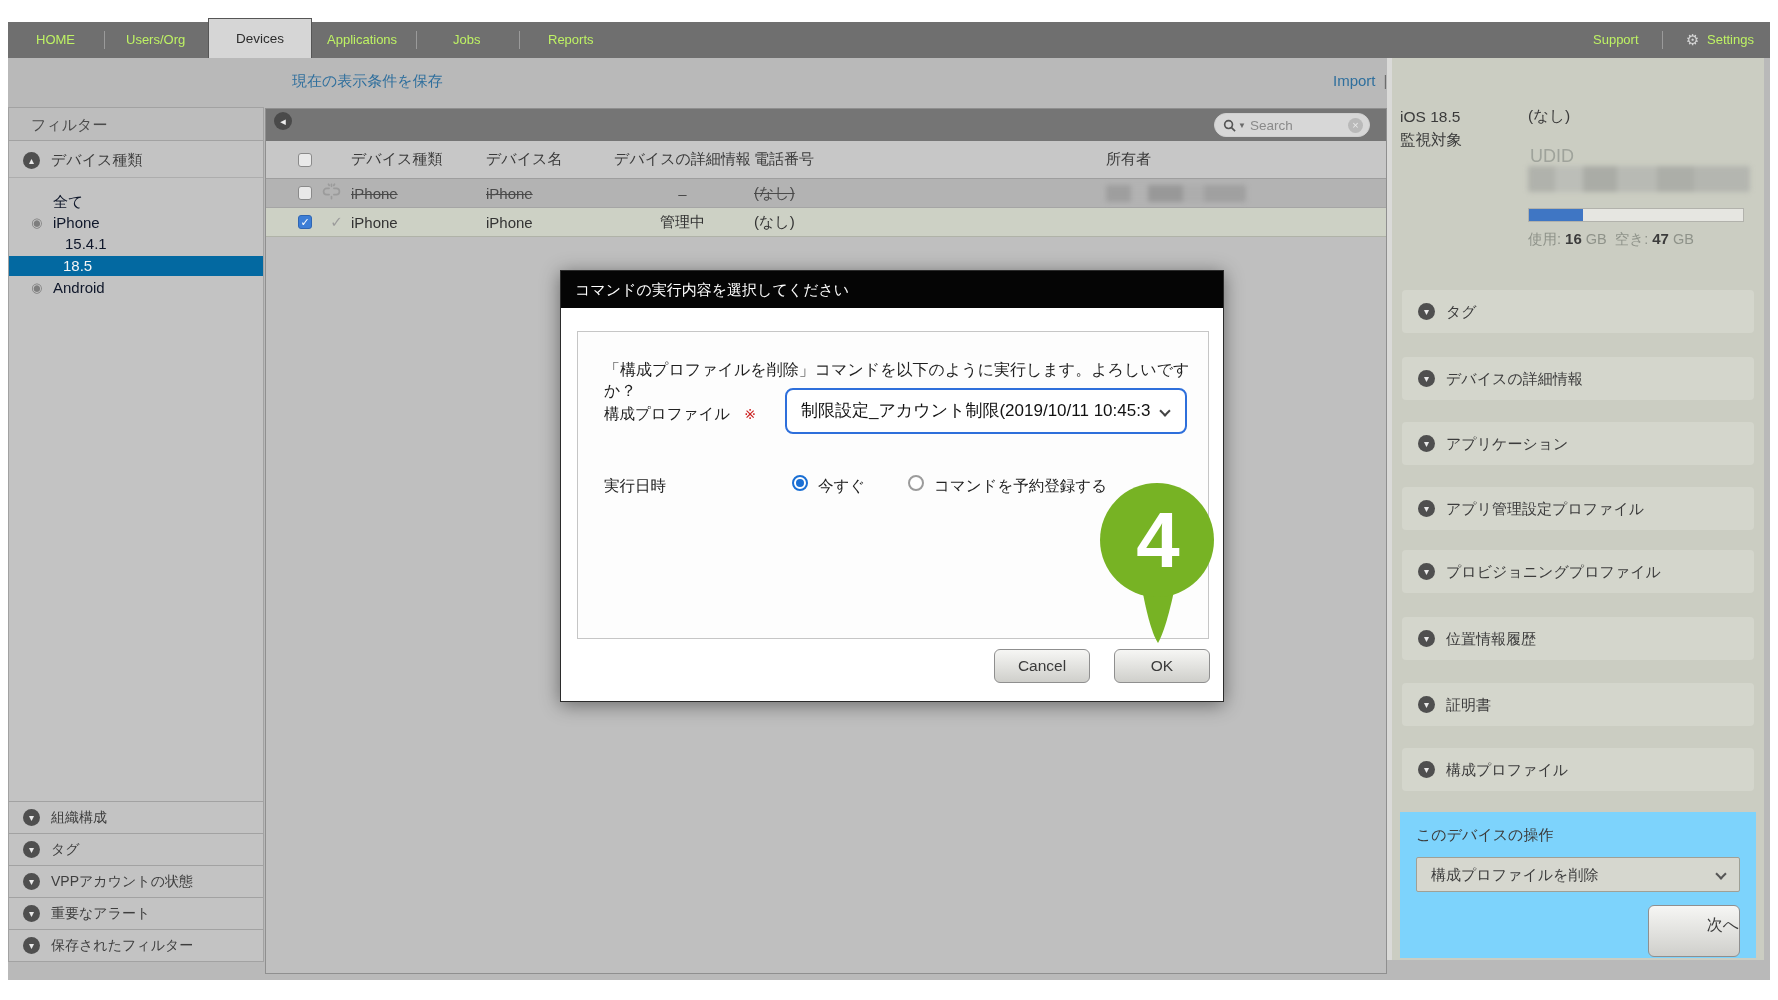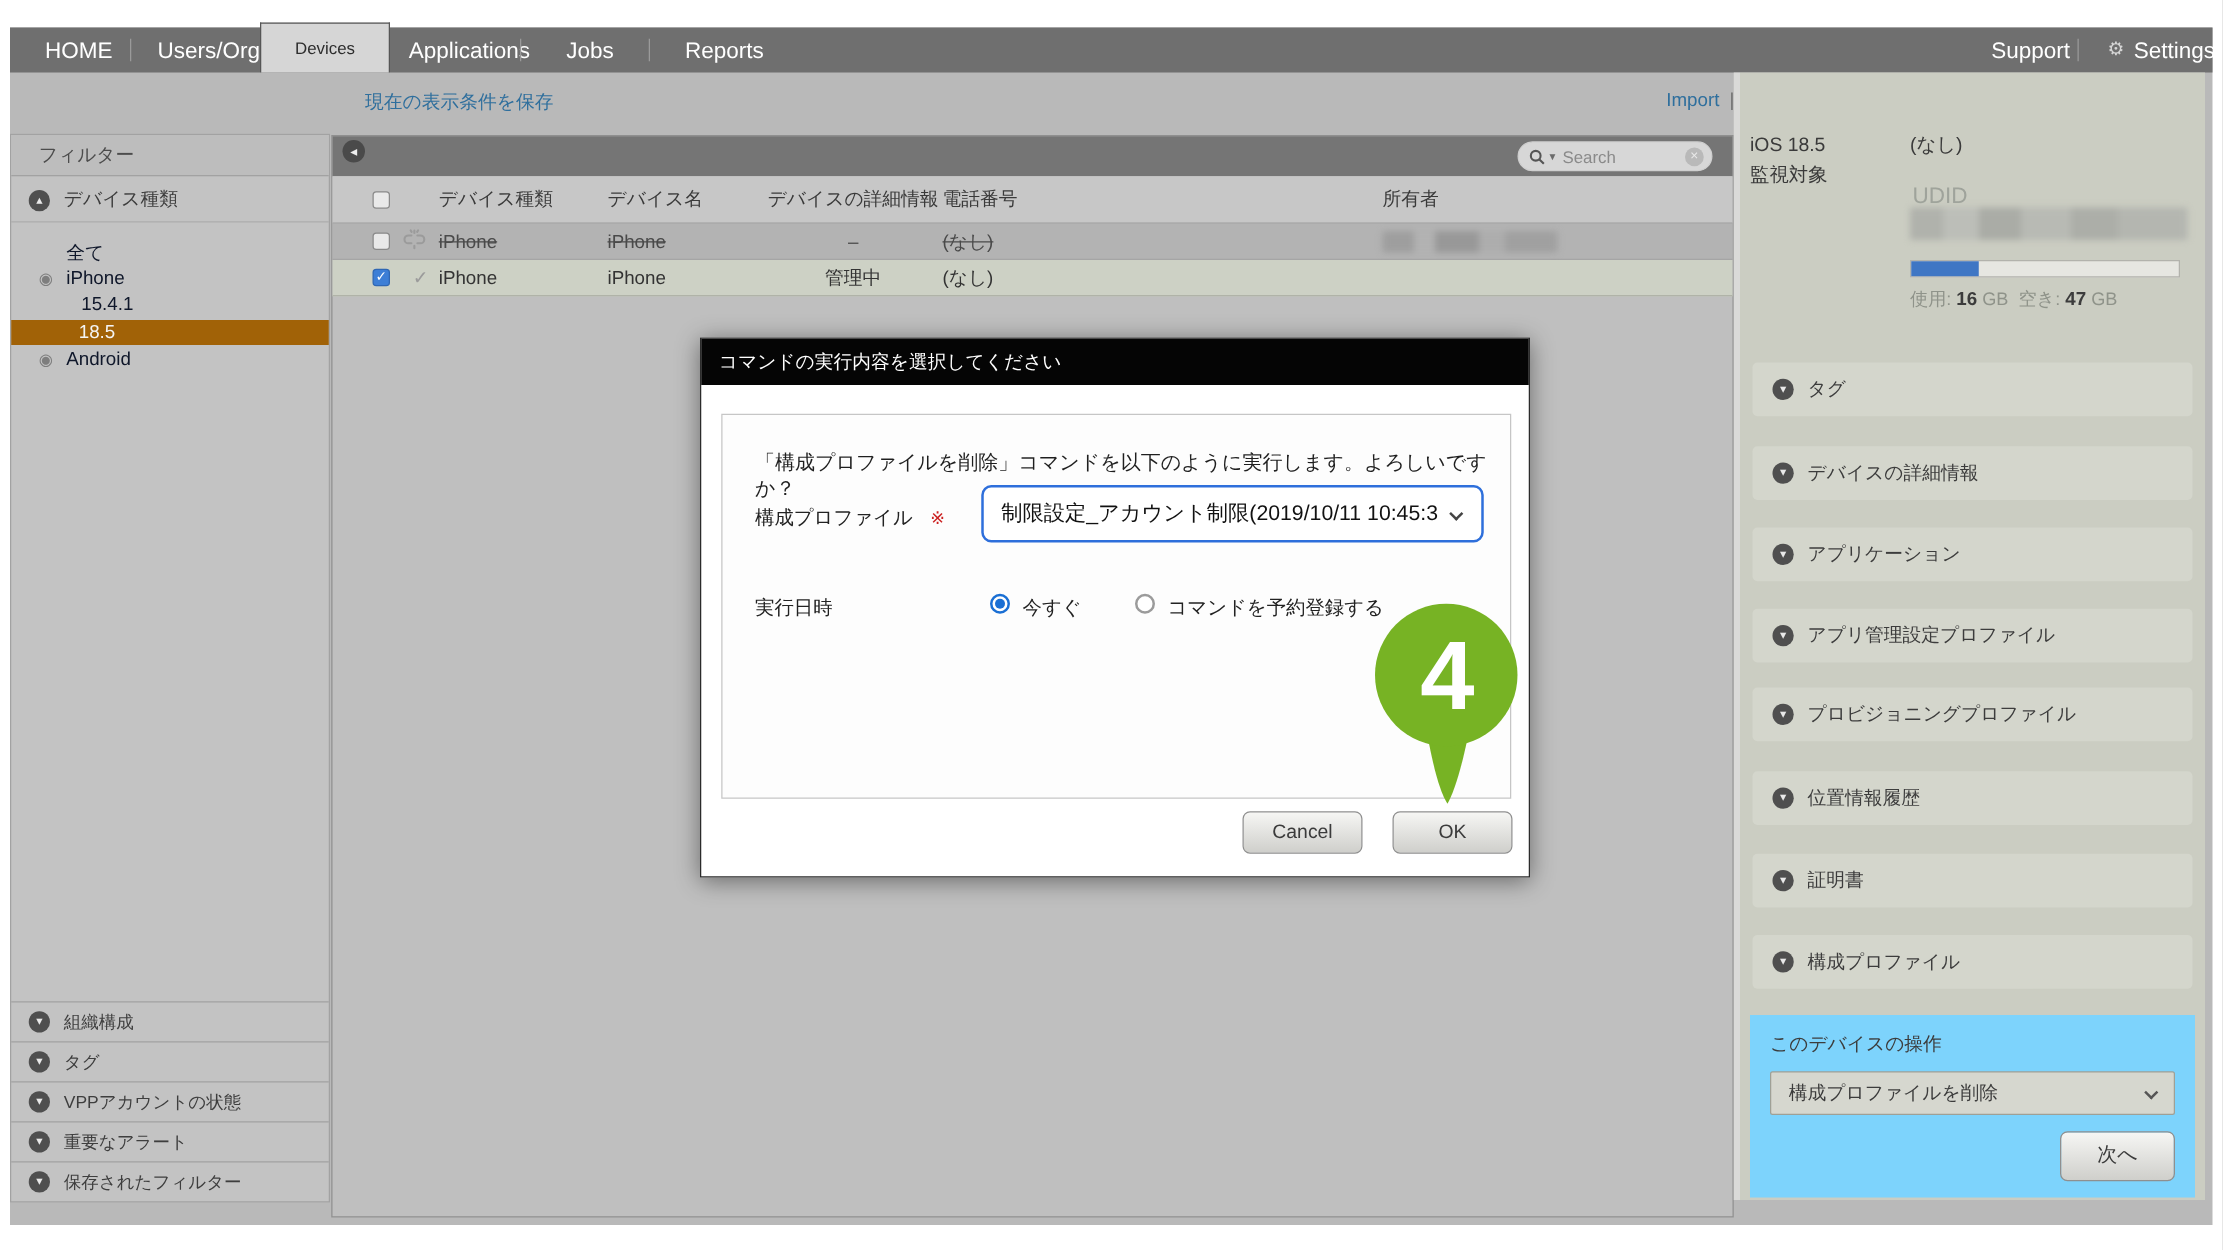--- a/index.html
+++ b/index.html
@@ -2,39 +2,39 @@
 <html><head>
 <meta charset="utf-8">
 <style>
   * { margin:0; padding:0; box-sizing:border-box; }
   body { background:#ffffff; font-family:"Liberation Sans","DejaVu Sans",sans-serif; }
   .screen { position:relative; width:1778px; height:1000px; background:#ffffff; overflow:hidden; }
   .content { position:absolute; left:8px; top:22px; width:1762px; height:958px; background:#b9b9b9; }
 
   
   .navbar { position:absolute; left:0; top:0; width:1762px; height:36px; background:#6f6f6f; }
-  .nav-item { position:absolute; top:0; height:36px; line-height:36px; color:#ffffff; font-size:18px; cursor:default; }
+  .nav-item { position:absolute; top:0; height:36px; line-height:36px; color:#bef264; font-size:13px; cursor:default; }
   .nav-div { position:absolute; top:9px; width:1px; height:18px; background:#9a9a9a; }
   .nav-tab-active { position:absolute; left:200px; top:-4px; width:104px; height:40px; background:#d6d6d6;
      border:1px solid #565656; border-bottom:none; color:#2d2d2d; font-size:13.5px; text-align:center; line-height:40px; }
   .gear { color:#d6d6d6; font-size:15px; }
 
   
   .filter-panel { position:absolute; left:0; top:85px; width:256px; height:855px; background:#c3c3c3; border:1px solid #a2a2a2; }
   .fp-header { position:absolute; left:0; top:0; width:100%; height:33px; background:#bdbdbd; border-bottom:1px solid #a2a2a2;
      color:#4c4c4c; font-size:15px; line-height:33px; padding-left:22px; }
   .fp-devtype { position:absolute; left:0; top:34px; width:100%; height:36px; border-bottom:1px solid #adadad;
      color:#3c3c3c; font-size:15px; line-height:36px; }
   .cicon { display:inline-flex; align-items:center; justify-content:center; width:17px; height:17px; border-radius:50%;
      background:#4f4f4f; color:#e9e9e9; font-size:10px; line-height:17px; }
   .fp-devtype .cicon { position:absolute; left:14px; top:10px; }
   .fp-devtype span.lbl { position:absolute; left:42px; }
   .fp-item { position:absolute; color:#0f172a; font-size:15px; }
   .fp-radio { position:absolute; color:#7e7e7e; font-size:13px; }
-  .fp-selected { position:absolute; left:0; top:148px; width:100%; height:20px; background:#a16207; color:#f4f4f4;
+  .fp-selected { position:absolute; left:0; top:148px; width:100%; height:20px; background:#0369a1; color:#f4f4f4;
      font-size:15px; line-height:20px; padding-left:54px; }
   .fp-bottom-row { position:absolute; left:0; width:100%; height:31px; border-top:1px solid #a2a2a2;
      color:#3e3e3e; font-size:14px; line-height:31px; }
   .fp-bottom-row .cicon { position:absolute; left:14px; top:7px; }
   .fp-bottom-row span.lbl { position:absolute; left:42px; }
   .collapse-btn { position:absolute; left:266px; top:90px; width:18px; height:18px; border-radius:50%; background:#4a4a4a;
      color:#eeeeee; font-size:11px; display:flex; align-items:center; justify-content:center; z-index:5; cursor:pointer; }
 
   
   .save-link { position:absolute; left:284px; top:50px; font-size:15px; color:#2f6f9d; cursor:pointer; }
@@ -78,21 +78,21 @@
      color:#3c3c3c; font-size:15px; line-height:43px; cursor:pointer; }
   .dp-section .cicon { position:absolute; left:16px; top:13px; }
   .dp-section span.lbl { position:absolute; left:44px; }
   .dp-actions { position:absolute; left:8px; top:754px; width:356px; height:146px; background:#7dd3fc; }
   .dp-actions .title { position:absolute; left:16px; top:14px; color:#3c3c3c; font-size:15px; }
   .dp-select { position:absolute; left:16px; top:45px; width:324px; height:35px; background:#d6d7cf; border:1px solid #9fa096;
      border-radius:2px; color:#3c3c3c; font-size:15px; line-height:33px; padding-left:14px; cursor:pointer; }
   .chev { position:absolute; width:8px; height:8px; border-right:2px solid #555555; border-bottom:2px solid #555555; transform:rotate(45deg); }
   .btn { background:linear-gradient(#f6f6f4,#cfcfcb); border:1px solid #8f8f8f; border-radius:6px; color:#3b3b3b;
      text-align:center; cursor:pointer; }
-  .dp-next { position:absolute; right:16px; top:93px; width:92px; height:40px; font-size:16px; line-height:38px; }
+  .dp-next { position:absolute; right:16px; top:93px; width:92px; height:52px; font-size:16px; line-height:38px;text-align:right; }
 
   
   .modal { position:absolute; left:552px; top:248px; width:664px; height:432px; background:#ffffff; border:1px solid #2b2b2b;
      box-shadow:0 3px 18px rgba(0,0,0,0.45); z-index:10; }
   .modal-title { position:absolute; left:0; top:0; width:100%; height:37px; background:#050505; color:#ffffff;
      font-size:15px; line-height:37px; padding-left:14px; }
   .modal-inner { position:absolute; left:16px; top:60px; width:632px; height:308px; background:#fdfdfd; border:1px solid #c6c6c6; }
   .modal-msg { position:absolute; left:26px; top:28px; font-size:16px; color:#1f1f1f; }
   .m-label { position:absolute; font-size:15.5px; color:#222222; }
   .req { color:#cc2222; margin-left:14px; font-size:14px; }

